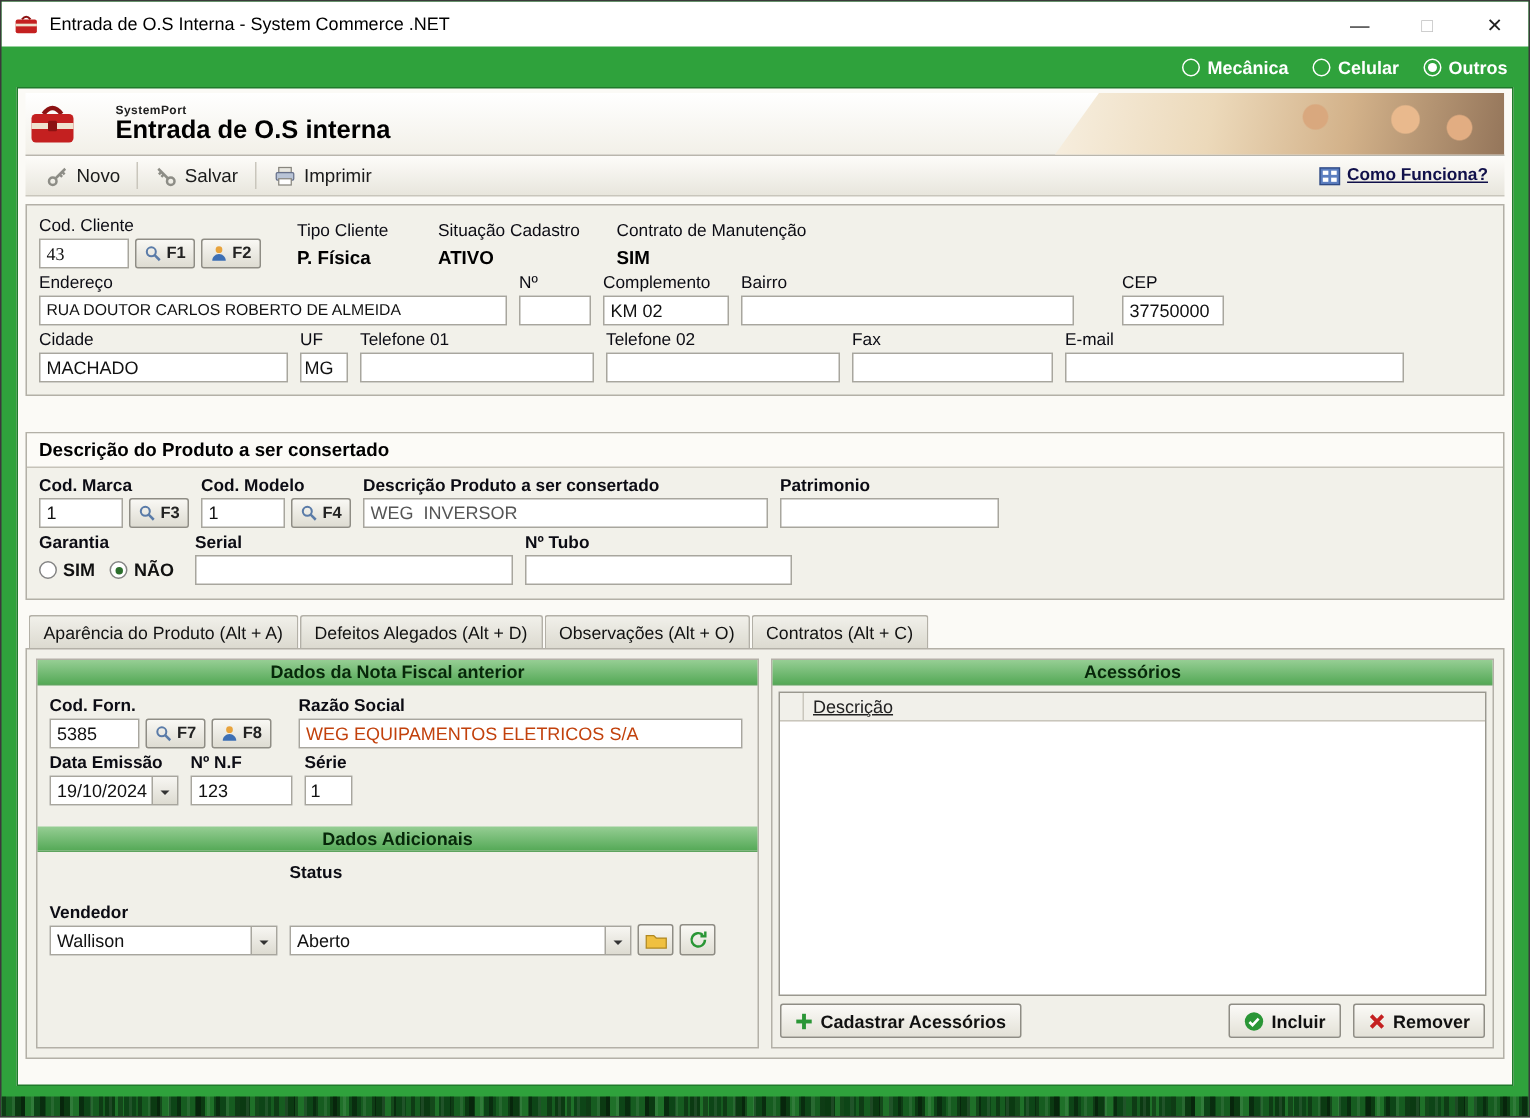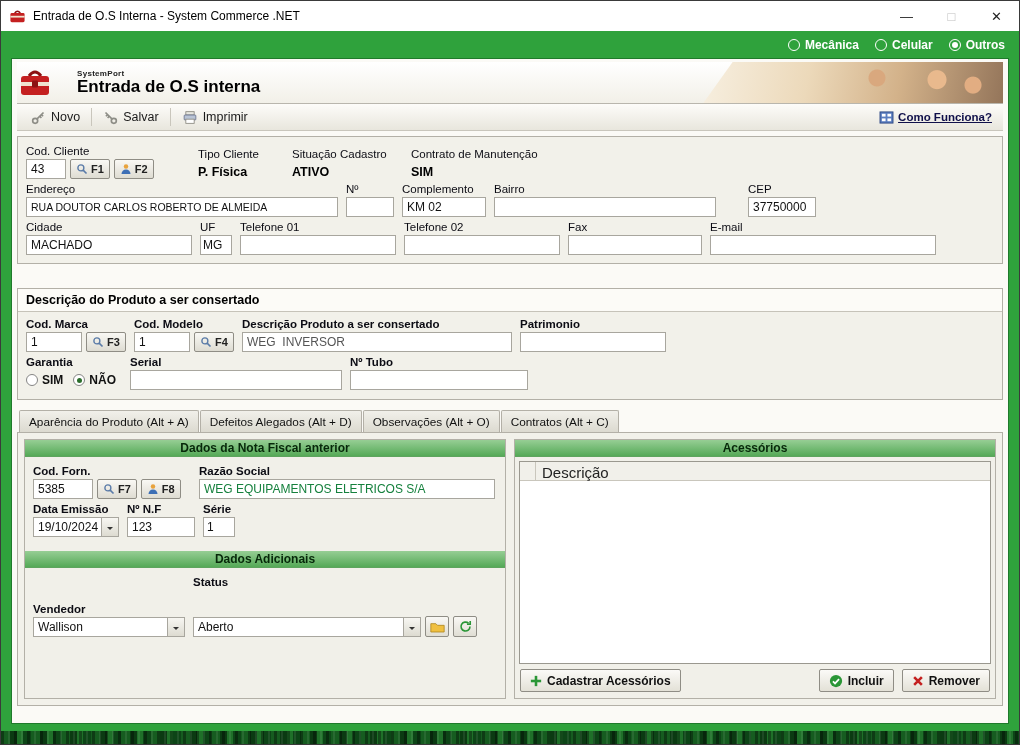--- a/index.html
+++ b/index.html
@@ -92,21 +92,21 @@
   .combo { display:flex; height:20px; border:1px solid #a8a69e; background:#fff; }
   .combo .cval { flex:1; padding:2px 4px 0; font-size:12px; color:#111; white-space:nowrap; overflow:hidden; }
   .combo .carr { width:17px; border-left:1px solid #a8a69e; background:linear-gradient(#f7f6f2,#dddbd1);
                  display:flex; align-items:center; justify-content:center; }
   .tri { width:0; height:0; border:3.5px solid transparent; border-top-color:#333; margin-top:6px; }
   .sqbtn { width:24px; height:21px; border:1px solid #8f8d85; border-radius:2px;
            background:linear-gradient(#f9f8f4,#e0ded4); display:flex; align-items:center; justify-content:center; cursor:default; }
 
   
   .acc-list { margin:4px 4px 2px; border:1px solid #9a988f; background:#fff; flex:1; display:flex; flex-direction:column; }
-  .acc-head { display:flex; height:19px; background:#f1f0ea; border-bottom:1px solid #c9c6bc; font-size:15px; color:#222; }
+  .acc-head { display:flex; height:19px; background:#f1f0ea; border-bottom:1px solid #c9c6bc; font-size:12px; color:#222;text-decoration:underline; }
   .acc-head .selcol { width:16px; border-right:1px solid #c9c6bc; }
   .acc-head .col { padding:2px 6px; }
   .acc-body { flex:1; }
   .acc-footer { display:flex; align-items:center; margin:3px 5px 6px; gap:8px; }
   .btn { display:inline-flex; align-items:center; gap:5px; height:23px; padding:0 9px;
          border:1px solid #8f8d85; border-radius:2px; background:linear-gradient(#fbfaf7,#e3e1d7);
          font-size:12px; font-weight:bold; color:#111; cursor:default; white-space:nowrap; }
   .spacer { flex:1; }
 
   
@@ -218,21 +218,21 @@
         </span>
         <span class="txt">Como Funciona?</span>
       </div>
     </div>
 
     <div class="panel client-panel">
       <div class="frow">
         <div class="fld" style="width:150px;">
           <label>Cod. Cliente</label>
           <div class="hgroup">
-            <input class="tb" style="width: 40px;" value="43">
+            <input class="tb" style="width: 60px; font-family: Liberation Serif, serif;" value="43">
             <div class="fbtn">
               <span>
                   <svg width="12" height="12" viewBox="0 0 16 16">
                     <circle cx="6.5" cy="6.5" r="4" fill="none" stroke="#5a7ba8" stroke-width="1.8"></circle>
                     <line x1="9.5" y1="9.5" x2="14" y2="14" stroke="#5a7ba8" stroke-width="2.2"></line>
                   </svg>
                 </span>
               <span>F1</span>
             </div>
             <div class="fbtn">
@@ -414,21 +414,21 @@
                         <circle cx="8" cy="4.6" r="3" fill="#e8a33d"></circle>
                         <path d="M2 14.5 c0-3.4 2.7-6 6-6 s6 2.6 6 6 z" fill="#3d6fb5"></path>
                       </svg>
                     </span>
                   <span>F8</span>
                 </div>
               </div>
             </div>
             <div class="fld bold" style="width:296px;">
               <label>Razão Social</label>
-              <input class="tb" style="color: #15803d;" value="WEG EQUIPAMENTOS ELETRICOS S/A">
+              <input class="tb" style="color: #c2410c;" value="WEG EQUIPAMENTOS ELETRICOS S/A">
             </div>
           </div>
           <div class="frow">
             <div class="fld bold" style="width:86px;">
               <label>Data Emissão</label>
               <div class="combo">
                 <span class="cval">19/10/2024</span>
                 <span class="carr">
                     <span class="tri"></span>
                   </span>

